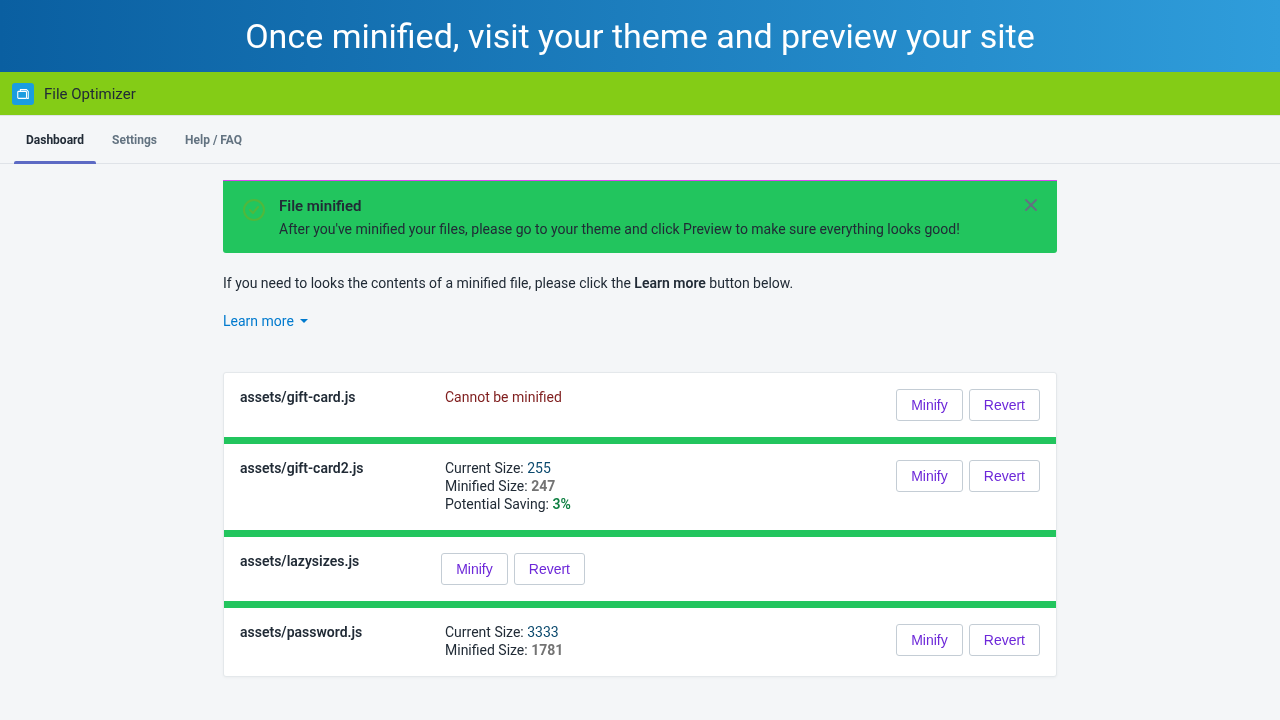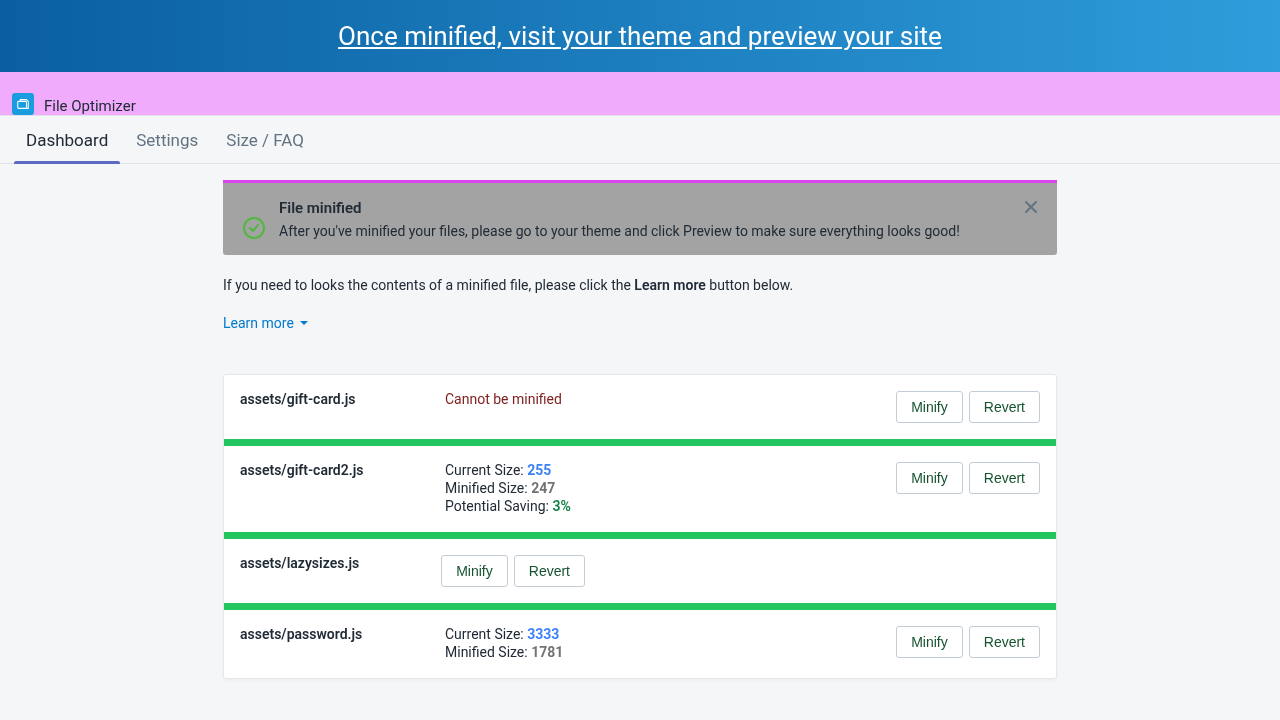--- a/index.html
+++ b/index.html
@@ -1,51 +1,51 @@
 <!DOCTYPE html>
 <html><head>
 <meta charset="utf-8">
 <style>
 * { box-sizing: border-box; margin: 0; padding: 0; }
 body { font-family: -apple-system, BlinkMacSystemFont, "Segoe UI", Roboto, Helvetica, Arial, sans-serif; background: #f4f6f8; color: #212b36; width: 1280px; height: 720px; overflow: hidden; }
 .banner { height: 72px; background: linear-gradient(to right, #0a5fa1, #2f9ddb); display: flex; align-items: center; justify-content: center; }
-.banner-text { color: #fff; font-size: 26px; font-weight: 400; text-decoration: underline; }
-.header { height: 44px; background: #f0abfc; display: flex; align-items: flex-end; padding: 0 12px; border-bottom: 1px solid #dfe3e8; }
+.banner-text { color: #fff; font-size: 34px; font-weight: 400; }
+.header { height: 44px; background: #84cc16; display: flex; align-items: center; padding: 0 12px; border-bottom: 1px solid #dfe3e8; }
 .app-icon { width: 22px; height: 22px; background: #1a9de0; border-radius: 3px; margin-right: 10px; display: flex; align-items: center; justify-content: center; color: #fff; font-size: 10px; }
 .app-icon svg { width: 14px; height: 14px; }
 .app-name { font-size: 15px; color: #212b36; }
 .tabs { height: 48px; display: flex; align-items: stretch; padding: 0 14px; border-bottom: 1px solid #dfe3e8; }
-.tab { display: flex; align-items: center; padding: 0 12px; font-size: 17px; color: #637381; cursor: pointer; margin-right: 4px; }
+.tab { display: flex; align-items: center; padding: 0 12px; font-size: 12px; color: #637381; cursor: pointer; margin-right: 4px; font-weight: bold; }
 .tab.active { color: #212b36; position: relative; }
 .tab.active::after { content: ""; position: absolute; left: 0; right: 0; bottom: -1px; height: 3px; background: #5c6ac4; border-radius: 2px 2px 0 0; }
 .content { width: 834px; margin: 16px auto 0; }
-.alert { border-top: 3px solid #d946ef; background: #a3a3a3; border-radius: 0 0 3px 3px; padding: 16px 20px; display: flex; position: relative; margin-bottom: 20px; align-items: flex-end; }
+.alert { border-top: 1px solid #d946ef; background: #22c55e; border-radius: 0 0 3px 3px; padding: 16px 20px; display: flex; position: relative; margin-bottom: 20px; }
 .alert-icon { width: 22px; height: 22px; border: 2px solid #50b83c; border-radius: 50%; display: flex; align-items: center; justify-content: center; flex-shrink: 0; margin-right: 14px; margin-top: 2px; }
 .alert-icon svg { width: 12px; height: 12px; }
 .alert-body { flex: 1; }
 .alert-title { font-weight: 600; font-size: 15px; margin-bottom: 6px; }
 .alert-desc { font-size: 14px; color: #212b36; }
 .alert-close { position: absolute; top: 14px; right: 16px; width: 20px; height: 20px; cursor: pointer; color: #637381; }
 .intro { font-size: 14px; color: #212b36; line-height: 1.45; }
 .intro p { margin-bottom: 18px; }
 .intro .bold { font-weight: 600; }
 .learn-more { color: #007ace; font-size: 14px; cursor: pointer; display: inline-flex; align-items: center; }
 .learn-more svg { width: 12px; height: 12px; margin-left: 4px; }
 .table { background: #fff; border: 1px solid #e4e8eb; border-radius: 3px; margin-top: 40px; box-shadow: 0 1px 3px rgba(0,0,0,0.04); }
 .row { display: flex; padding: 16px; border-bottom: 7px solid #22c55e; }
 .row:last-child { border-bottom: none; }
 .col-name { width: 205px; font-weight: 600; font-size: 14px; }
 .col-info { flex: 1; font-size: 14px; }
 .col-actions { width: 140px; display: flex; justify-content: flex-end; align-items: flex-start; }
 .cannot { color: #7f1d1d; }
 .size-line { margin-bottom: 2px; }
-.current-val { color: #3b82f6; font-weight: 700; }
+.current-val { color: #0c4a6e; font-weight: 400; }
 .minified-val { color: #737373; font-weight: 700; }
 .saving-val { color: #108043; font-weight: 600; }
-.btn { background: #fff; border: 1px solid #c4cdd5; border-radius: 3px; padding: 7px 14px; font-size: 14px; color: #14532d; cursor: pointer; }
+.btn { background: #fff; border: 1px solid #c4cdd5; border-radius: 3px; padding: 7px 14px; font-size: 14px; color: #6d28d9; cursor: pointer; }
 .btn + .btn { margin-left: 6px; }
 </style>
 </head>
 <body>
 
 <div class="banner">
   <div class="banner-text">Once minified, visit your theme and preview your site</div>
 </div>
 
 <div class="header">
@@ -54,21 +54,21 @@
         <rect x="2" y="5" width="10" height="8" rx="1"></rect>
         <path d="M5 5V3h7l2 2v8h-2"></path>
       </svg>
   </div>
   <div class="app-name">File Optimizer</div>
 </div>
 
 <div class="tabs">
   <div class="tab active">Dashboard</div>
   <div class="tab">Settings</div>
-  <div class="tab">Size / FAQ</div>
+  <div class="tab">Help / FAQ</div>
 </div>
 
 <div class="content">
 
   <div class="alert">
     <div class="alert-icon">
       <svg viewBox="0 0 12 12" fill="none" stroke="#50b83c" stroke-width="2" stroke-linecap="round" stroke-linejoin="round">
           <polyline points="2,6 5,9 10,3"></polyline>
         </svg>
     </div>

